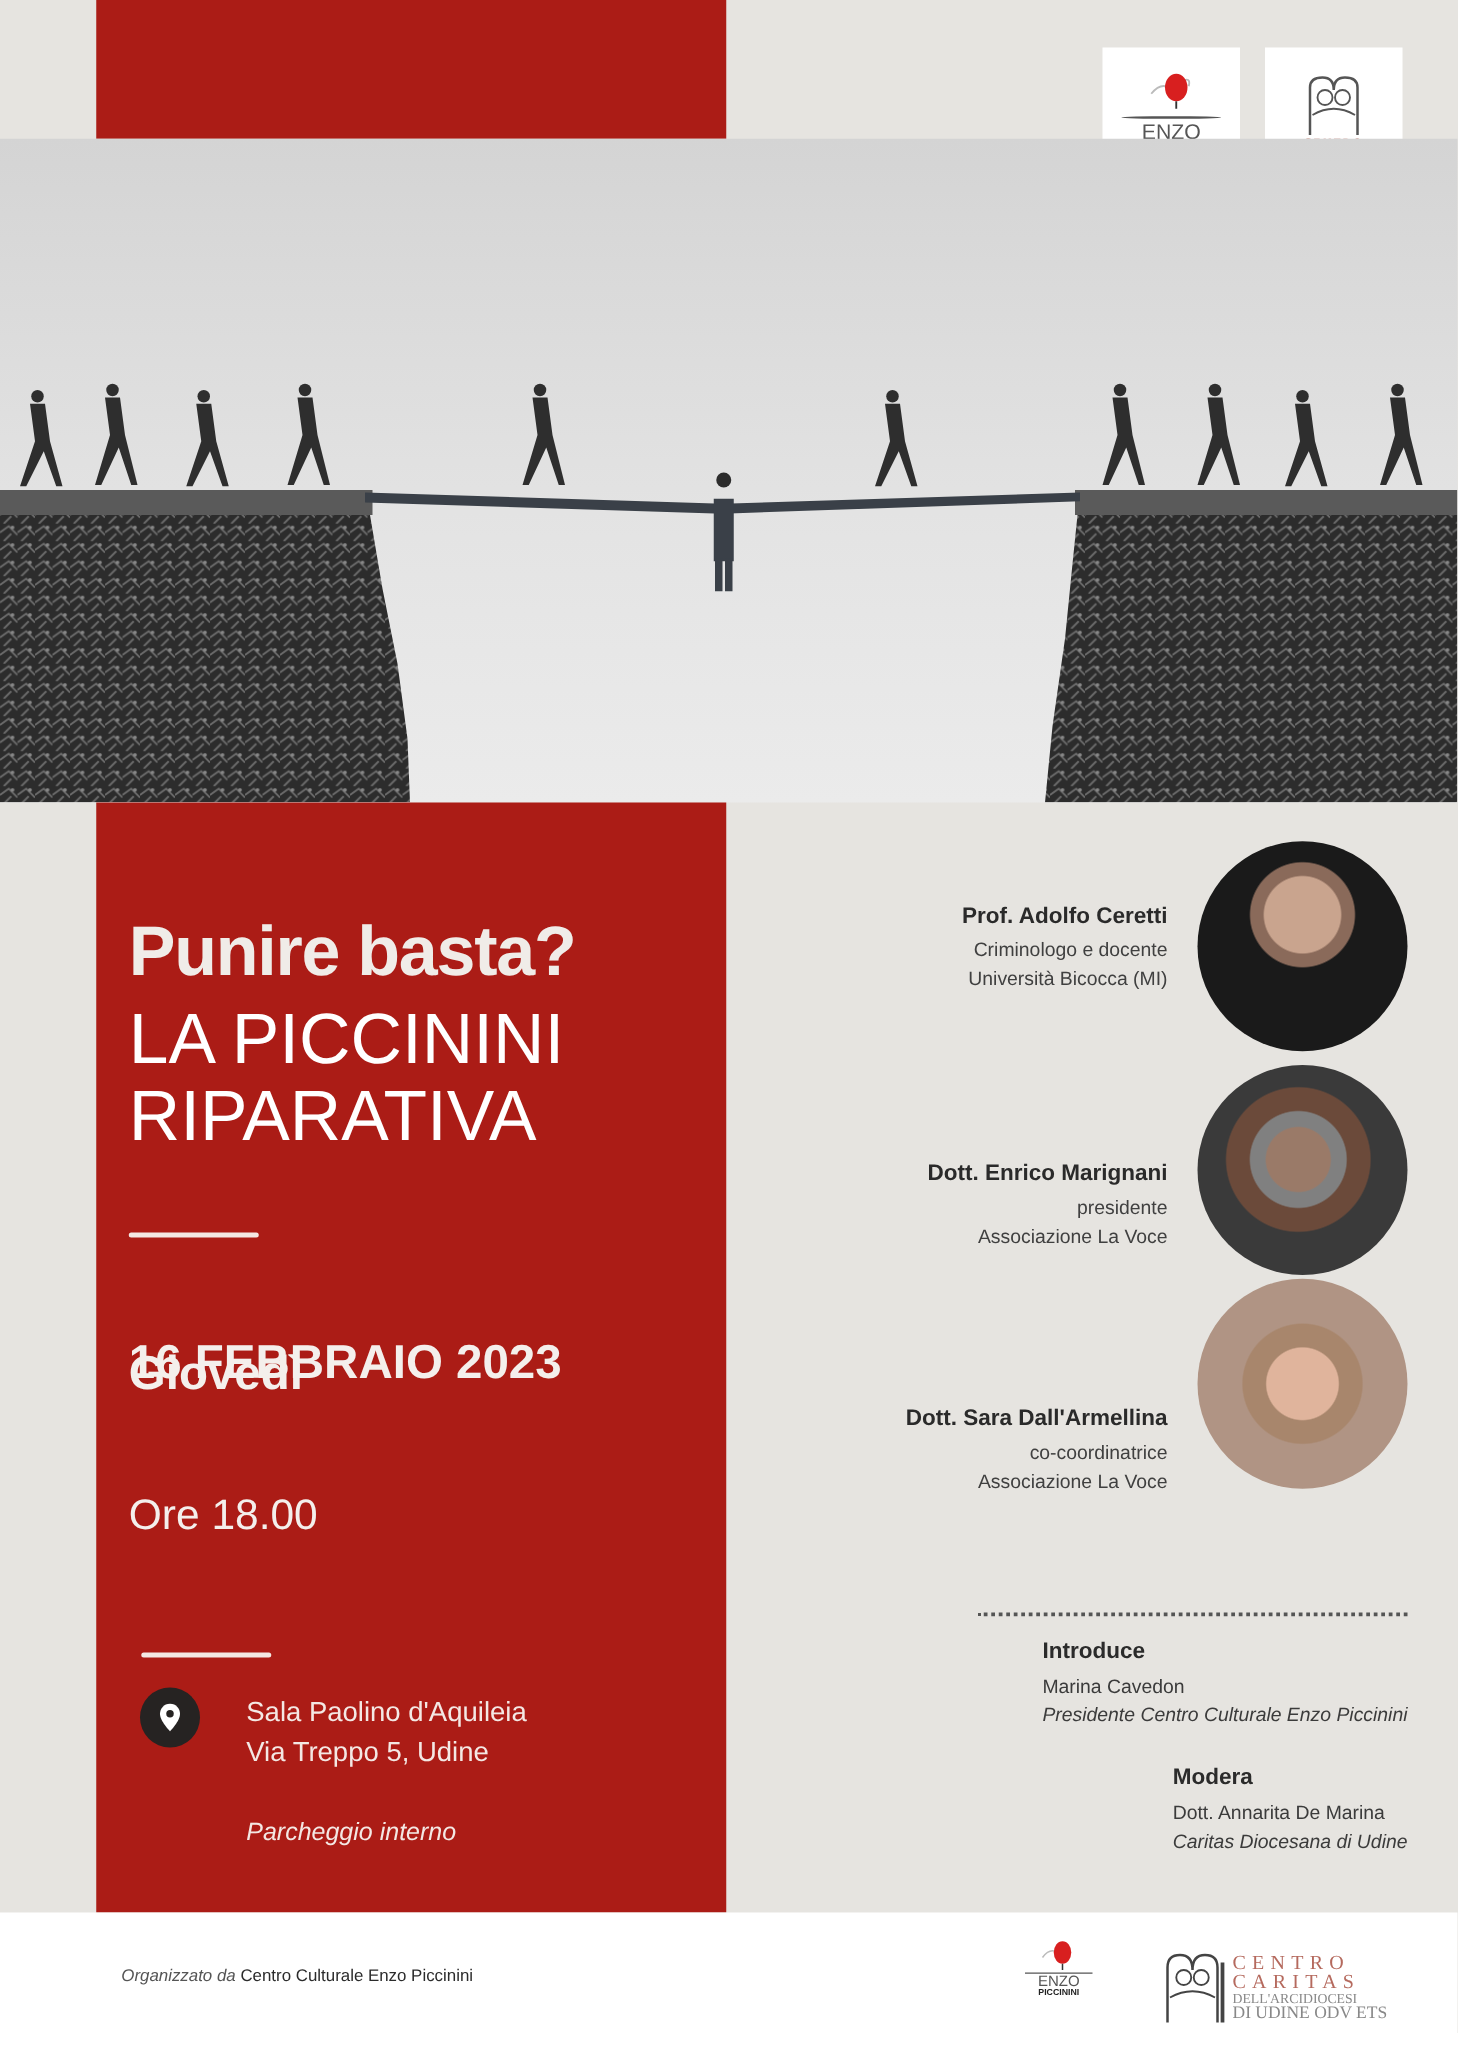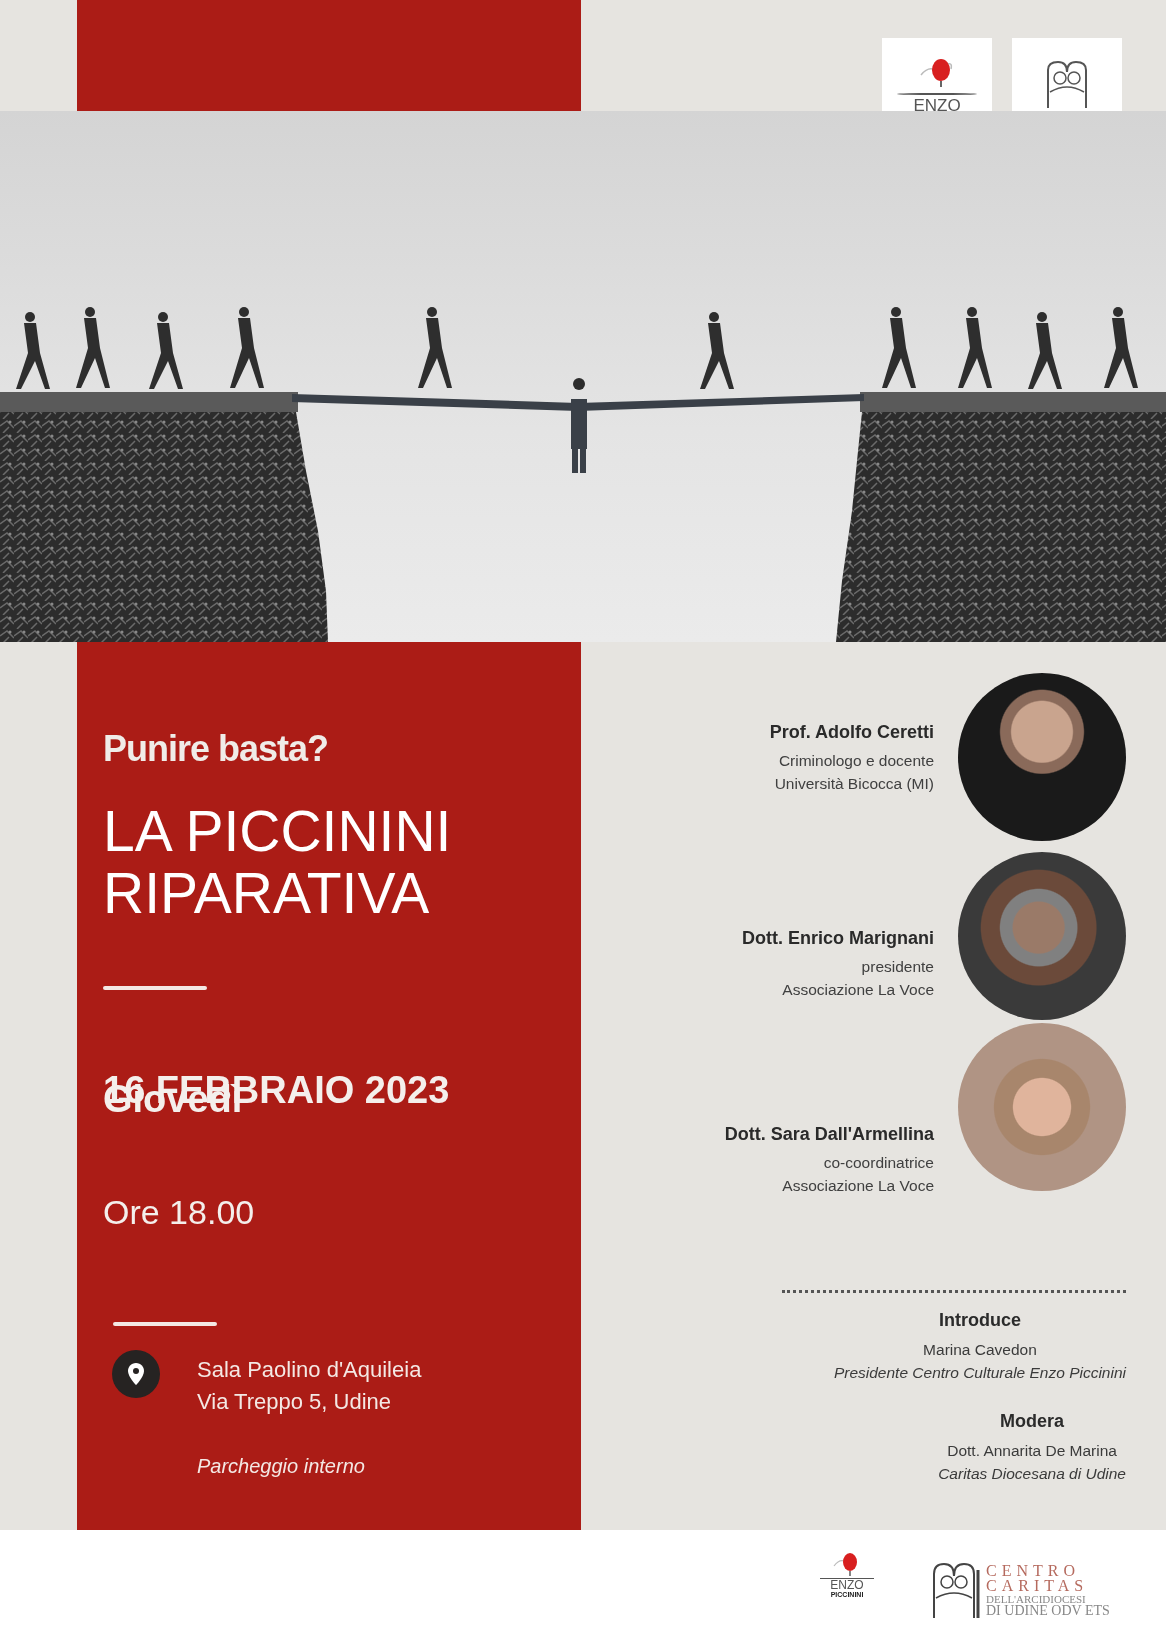--- a/index.html
+++ b/index.html
@@ -3,31 +3,31 @@
 <meta charset="utf-8">
 <style>
   html,body{margin:0;padding:0;}
   body{width:1166px;height:1638px;position:relative;overflow:hidden;background:#e6e4e0;font-family:"Liberation Sans",sans-serif;}
   .abs{position:absolute;}
   .red{background:#ab1c16;}
   .topbar{left:77px;top:0;width:504px;height:111px;}
   .photo{left:0;top:111px;width:1166px;height:531px;background:linear-gradient(#d4d4d4,#e4e4e4 60%,#ebebeb);overflow:hidden;}
   .logo-box{background:#fff;width:110px;height:110px;top:38px;display:flex;flex-direction:column;align-items:center;justify-content:center;}
   .panel{left:77px;top:642px;width:504px;height:888px;}
-  .title1{left:103px;top:728px;color:#f0ece8;font-weight:bold;font-size:36px;letter-spacing:-1px;}
+  .title1{left:103px;top:728px;color:#f0ece8;font-weight:bold;font-size:56px;letter-spacing:-1px;}
   .title2{left:103px;top:800px;color:#fff;font-size:57px;line-height:62px;}
   .divider{background:#f4e8e4;height:4px;border-radius:2px;}
   .date{color:#f4efec;font-weight:bold;font-size:38px;}
   .venue{color:#f4e8e4;font-size:22px;line-height:32px;}
   .pin{left:112px;top:1350px;width:48px;height:48px;border-radius:50%;background:#262322;display:flex;align-items:center;justify-content:center;}
   .spk{right:232px;text-align:right;color:#333;}
   .spk .n{font-weight:bold;font-size:18px;color:#2a2a2a;margin-bottom:6px;}
   .spk .r{font-size:15.5px;line-height:23px;color:#404040;}
   .circle{width:168px;height:168px;border-radius:50%;left:958px;overflow:hidden;}
-  .right-txt{right:40px;text-align:center;color:#3b3b3b;font-size:15.5px;line-height:23px;}
+  .right-txt{right:40px;text-align:left;color:#3b3b3b;font-size:15.5px;line-height:23px;}
   .right-txt .h{font-weight:bold;font-size:18px;color:#2b2b2b;margin-bottom:6px;}
   .footer{left:0;top:1530px;width:1166px;height:108px;background:#fff;}
   .foot-txt{left:97px;top:1570px;font-size:13.5px;line-height:22px;color:#2b2b2b;}
   .foot-txt i{color:#555;}
 </style>
 </head>
 <body>
 
 <div class="abs red topbar"></div>
 
@@ -174,20 +174,21 @@
   <div style="font-style:italic;">Presidente Centro Culturale Enzo Piccinini</div>
 </div>
 <div class="abs right-txt" style="top:1410px;">
   <div class="h">Modera</div>
   <div>Dott. Annarita De Marina</div>
   <div style="font-style:italic;">Caritas Diocesana di Udine</div>
 </div>
 
 <div class="abs footer"></div>
 <div class="abs foot-txt">
+  <div><i>Organizzato da</i> <span>Centro Culturale Enzo Piccinini</span></div>
 </div>
 <div class="abs" style="left:812px;top:1552px;width:70px;display:flex;flex-direction:column;align-items:center;">
   <svg width="30" height="26" viewBox="0 0 30 26">
     <path d="M2 14 Q8 6 14 10" stroke="#bbb" fill="none" stroke-width="1.2"></path>
     <ellipse cx="18" cy="10" rx="7" ry="9" fill="#d81f1f"></ellipse>
     <line x1="18" y1="19" x2="18" y2="24" stroke="#333" stroke-width="1.2"></line>
   </svg>
   <div style="width:54px;height:1px;background:#555;"></div>
   <div style="font-size:12px;color:#555;line-height:12px;">ENZO</div>
   <div style="font-size:7px;font-weight:bold;color:#222;">PICCININI</div>

